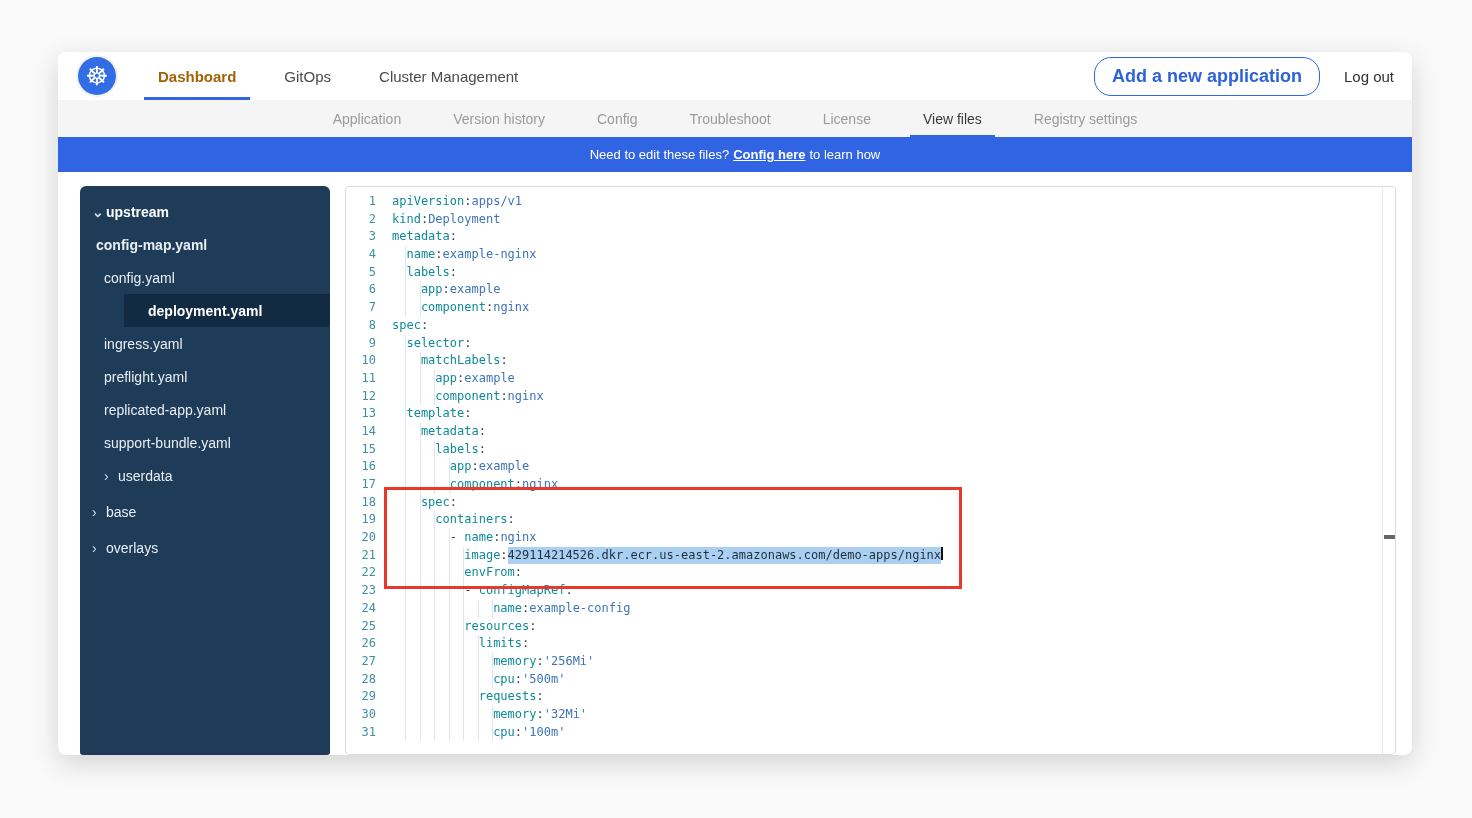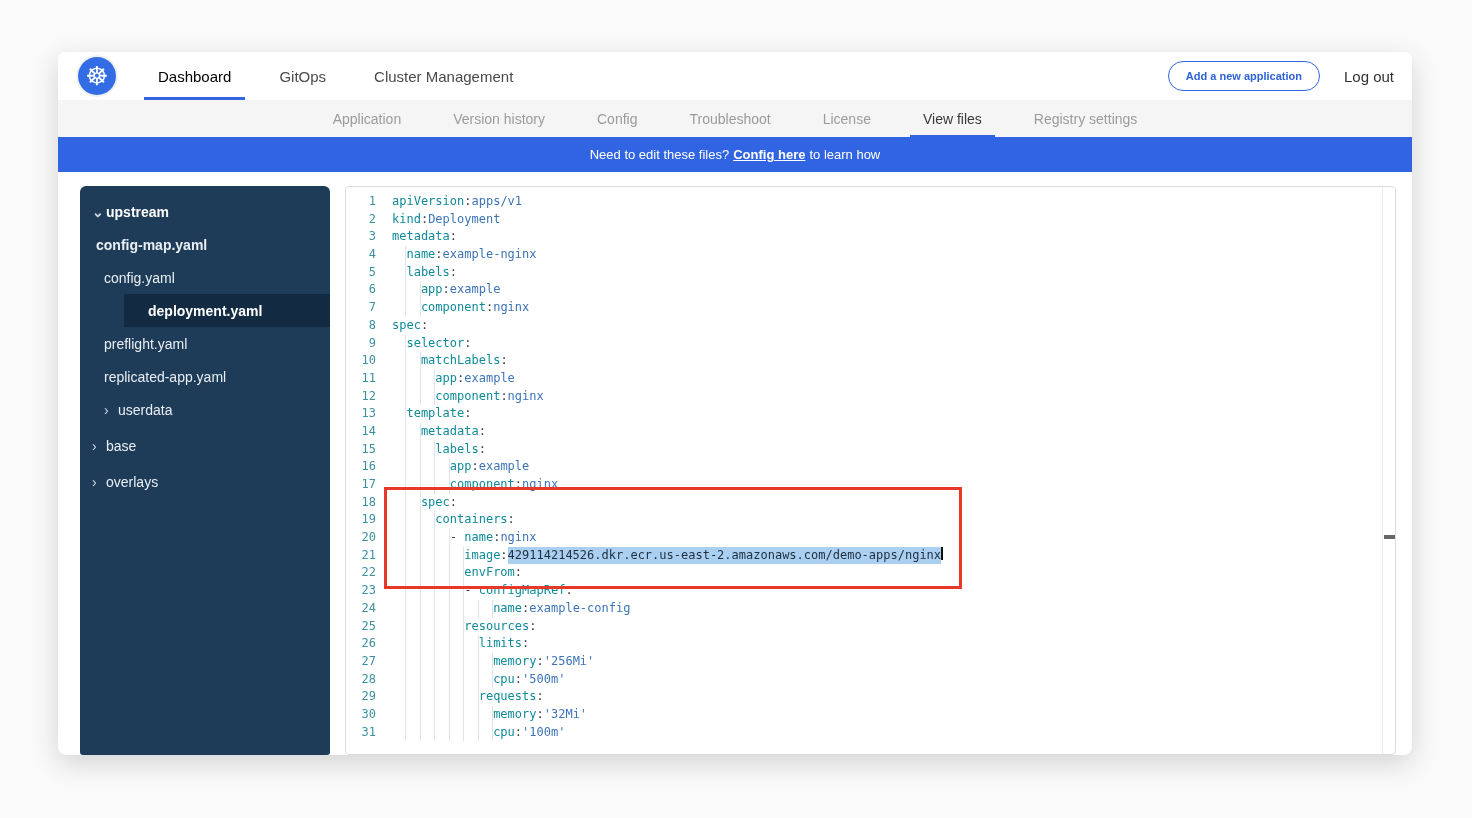--- a/index.html
+++ b/index.html
@@ -16,24 +16,24 @@
         border-radius:8px;box-shadow:0 8px 28px rgba(0,0,0,.16);overflow:hidden;}
 
   
   .topbar{height:48px;display:flex;align-items:center;padding:0 18px 0 20px;background:#fff;position:relative;}
   .logo{width:38px;height:38px;border-radius:50%;background:var(--brand-blue);display:flex;align-items:center;
         justify-content:center;box-shadow:0 0 0 2px #f1f1f1;flex:none;}
   .logo span{color:#fff;font-size:26px;line-height:1;}
   .primary-nav{display:flex;align-items:stretch;height:100%;margin-left:18px;}
   .nav-item{display:flex;align-items:center;padding:0 10px;margin:0 14px;font-size:15px;color:#4a4a4a;
             cursor:pointer;position:relative;}
-  .nav-item.active{color:#000000;font-weight:normal;}
+  .nav-item.active{color:#a16207;font-weight:bold;}
   .nav-item.active::after{content:"";position:absolute;left:-4px;right:-4px;bottom:0;height:3px;background:var(--accent-blue);}
   .topbar-right{margin-left:auto;display:flex;align-items:center;gap:24px;}
-  .add-btn{background:#fff;border:1.5px solid var(--accent-blue);color:#2d62d8;font-weight:bold;font-size:11px;
+  .add-btn{background:#fff;border:1.5px solid var(--accent-blue);color:#2d62d8;font-weight:bold;font-size:18px;
            border-radius:17px;padding:8px 17px;cursor:pointer;font-family:"Liberation Sans",sans-serif;}
   .logout{font-size:15px;color:#323232;cursor:pointer;}
 
   
   .subnav{height:37px;background:var(--subnav-bg);display:flex;justify-content:center;align-items:stretch;gap:26px;}
   .tab{display:flex;align-items:center;padding:0 13px;font-size:14px;color:var(--tab-inactive);cursor:pointer;position:relative;}
   .tab.active{color:#3a3a3a;}
   .tab.active::after{content:"";position:absolute;left:0;right:0;bottom:0;height:2px;background:var(--accent-blue);}
 
   
@@ -116,24 +116,30 @@
         <div class="tree-row" style="padding-left: 16px; font-weight: bold;">
           <span>config-map.yaml</span>
         </div>
         <div class="tree-row" style="padding-left: 24px;">
           <span>config.yaml</span>
         </div>
         <div class="tree-row selected" style="padding-left: 24px;">
           <span>deployment.yaml</span>
         </div>
         <div class="tree-row" style="padding-left: 24px;">
+          <span>ingress.yaml</span>
+        </div>
+        <div class="tree-row" style="padding-left: 24px;">
           <span>preflight.yaml</span>
         </div>
         <div class="tree-row" style="padding-left: 24px;">
           <span>replicated-app.yaml</span>
+        </div>
+        <div class="tree-row" style="padding-left: 24px;">
+          <span>support-bundle.yaml</span>
         </div>
         <div class="tree-row" style="padding-left: 24px;">
           <span class="chev">›</span>
           <span>userdata</span>
         </div>
         <div class="tree-row root dim spacer-top" style="padding-left: 12px;">
           <span class="chev">›</span>
           <span>base</span>
         </div>
         <div class="tree-row root dim spacer-top" style="padding-left: 12px;">

